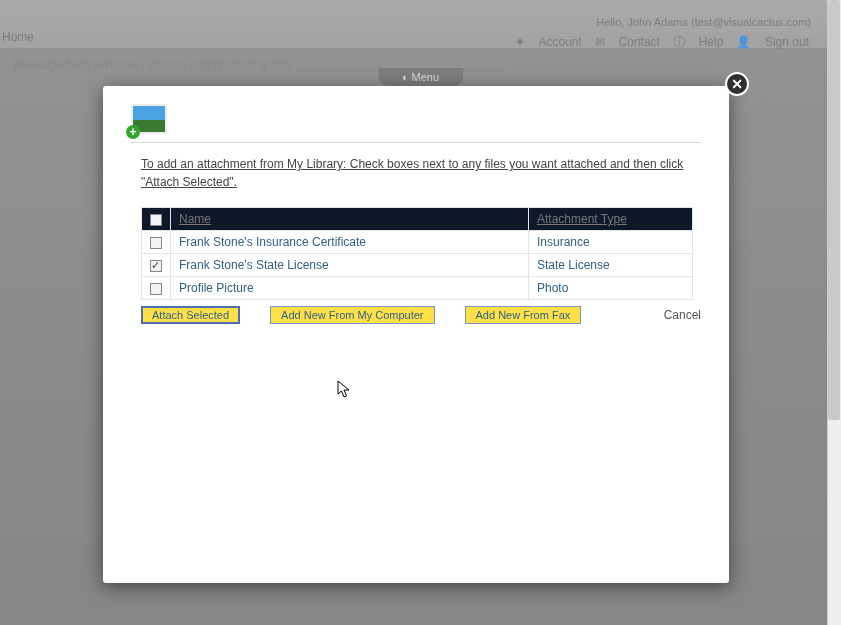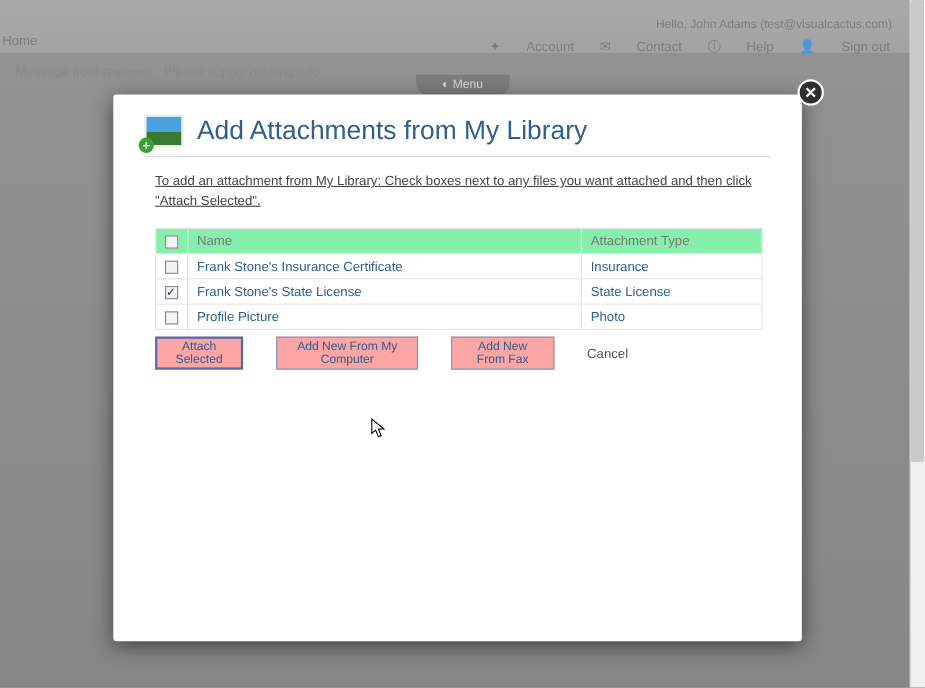--- a/index.html
+++ b/index.html
@@ -32,21 +32,21 @@
     font-size: 11px;
     color: #555;
   }
   .nav-links {
     position: absolute;
     right: 18px;
     top: 34px;
     font-size: 12px;
     color: #555;
   }
-  .nav-links span { margin-left: 20px; }
+  .nav-links span { margin-left: 10px; }
   .home-lbl {
     position: absolute;
     left: 2px;
     top: 30px;
     font-size: 12px;
     color: #555;
   }
   .msg-line {
     position: absolute;
     left: 14px;
@@ -171,22 +171,23 @@
     border-collapse: collapse;
     font-size: 12px;
   }
   .tbl th, .tbl td {
     border: 1px solid #e4e4e4;
     padding: 4px 8px;
     text-align: left;
     font-weight: normal;
   }
   .tbl th {
-    background: #86efac;
+    background: #0f172a;
     color: #777;
+    text-decoration: underline;
   }
   .tbl .ck-col { width: 26px; text-align: center; }
   .tbl .name-col { width: 358px; }
   .tbl a { color: #2f5f8a; text-decoration: none; }
   .ck {
     width: 12px; height: 12px;
     display: inline-block;
     border: 1px solid #888;
     background: #f2f2f2;
     position: relative;
@@ -201,34 +202,33 @@
   }
 
   .action-row {
     margin: 6px 0 0 10px;
     display: flex;
     align-items: center;
     gap: 30px;
   }
   .btn {
     border: 1px solid #7a95c0;
-    background: #fca5a5;
+    background: #fde047;
     color: #2f5f8a;
     font-size: 11px;
     padding: 2px 10px;
     cursor: pointer;
     font-family: inherit;
   }
   .btn.primary { border: 2px solid #4d6db0; padding: 1px 9px; }
   .cancel-link {
     color: #555;
     font-size: 12px;
     cursor: pointer;
     margin-left: auto;
-    margin-right: 130px;
   }
   .cursor {
     position: absolute;
     left: 234px; top: 294px;
     width: 16px; height: 20px;
     pointer-events: none;
   }
 </style>
 </head>
 <body>
@@ -255,21 +255,20 @@
 </div>
 
 <div class="modal">
   <div class="close-btn">✕</div>
 
   <div class="modal-head">
     <div class="head-icon">
       <div class="photo"></div>
       <div class="plus">+</div>
     </div>
-    <h1>Add Attachments from My Library</h1>
   </div>
 
   <p class="modal-instr">To add an attachment from My Library: Check boxes next to any files you want attached and then click "Attach Selected".</p>
 
   <table class="tbl">
     <thead>
       <tr>
         <th class="ck-col"><span class="ck"></span></th>
         <th class="name-col">Name</th>
         <th>Attachment Type</th>

